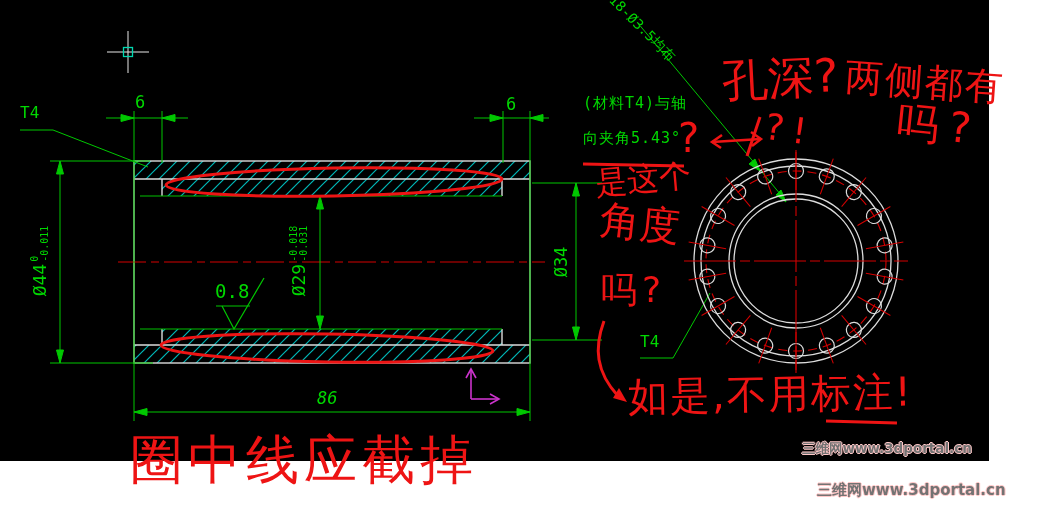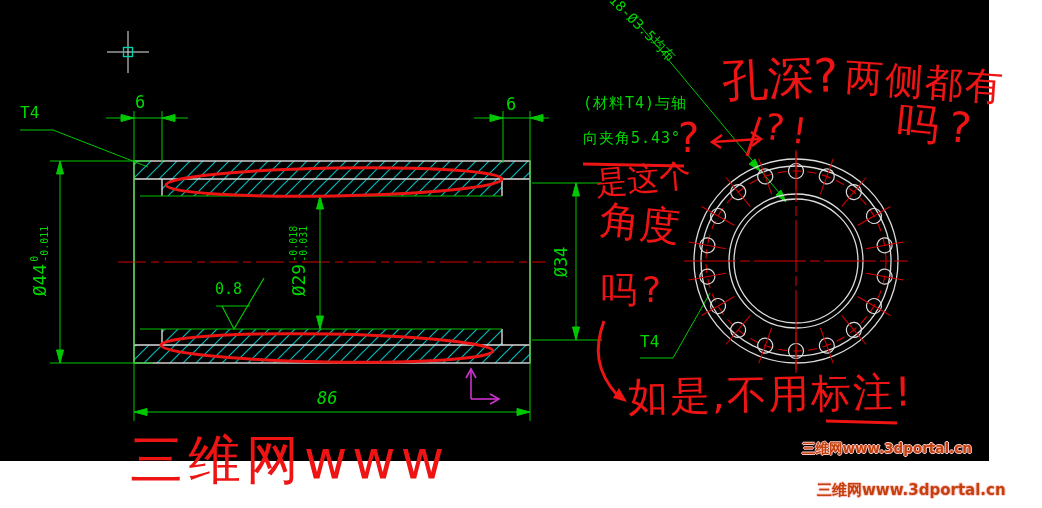--- a/index.html
+++ b/index.html
@@ -10,21 +10,21 @@
   
   .cadtxt{position:absolute;color:#00d800;font-family:"DejaVu Sans Mono",monospace;
           white-space:nowrap;line-height:1;}
   .rot90{transform:rotate(-90deg);transform-origin:center center;display:flex;
          align-items:center;justify-content:center;gap:2px;}
   .tolstack{display:flex;flex-direction:column;font-size:10px;line-height:1.05;}
   
   .hand{position:absolute;color:#ee1414;white-space:nowrap;line-height:1;
         font-family:"DejaVu Sans",sans-serif;}
   
-  .wm{position:absolute;color:#c2410c;font-weight:bold;white-space:nowrap;
+  .wm{position:absolute;color:#737373;font-weight:bold;white-space:nowrap;
       font-family:"DejaVu Sans",sans-serif;
       text-shadow:-1px 0 #ffc8c8,1px 0 #ffc8c8,0 -1px #ffc8c8,0 1px #ffc8c8;}
 </style>
 </head>
 <body>
 
 <div class="stage">
 
   <div class="cad-area"></div>
 
@@ -248,21 +248,21 @@
         <path d="M 604 321 C 594 348 596 372 618 396"></path>
         <polygon points="627,402 613,398 619,388" fill="#ee1414" stroke="none"></polygon>
       </g>
     </g>
   </svg>
 
   <div class="cadtxt" style="left:20px;top:105px;font-size:16px;">T4</div>
   <div class="cadtxt" style="left:135px;top:94px;font-size:17px;">6</div>
   <div class="cadtxt" style="left:506px;top:96px;font-size:17px;">6</div>
   <div class="cadtxt" style="left:317px;top:390px;font-size:17px;font-style:italic;">86</div>
-  <div class="cadtxt" style="left:215px;top:282px;font-size:15px;text-align:center;">0.8</div>
+  <div class="cadtxt" style="left:215px;top:282px;font-size:19px;text-align:center;">0.8</div>
 
   <div class="cadtxt rot90" style="left:-6px;top:249px;width:92px;height:24px;">
     <span style="font-size:18px;">Ø44</span>
     <span class="tolstack">
       <span>0</span>
       <span>-0.011</span>
     </span>
   </div>
   <div class="cadtxt rot90" style="left:249px;top:249px;width:100px;height:24px;">
     <span style="font-size:18px;">Ø29</span>
@@ -280,18 +280,18 @@
 
   <div class="hand" style="left:722px;top:55px;font-size:46px;transform:rotate(-3deg);">孔深?</div>
   <div class="hand" style="left:845px;top:63px;font-size:38px;letter-spacing:2px;transform:rotate(4deg);">两侧都有</div>
   <div class="hand" style="left:897px;top:105px;font-size:42px;letter-spacing:10px;transform:rotate(6deg);">吗?</div>
   <div class="hand" style="left:678px;top:118px;font-size:40px;">?</div>
   <div class="hand" style="left:765px;top:112px;font-size:36px;letter-spacing:8px;transform:rotate(8deg);">?!</div>
   <div class="hand" style="left:595px;top:163px;font-size:32px;transform:rotate(-5deg);">是这个</div>
   <div class="hand" style="left:600px;top:203px;font-size:40px;transform:rotate(6deg);">角度</div>
   <div class="hand" style="left:601px;top:272px;font-size:36px;letter-spacing:5px;">吗?</div>
   <div class="hand" style="left:628px;top:374px;font-size:40px;letter-spacing:2px;transform:rotate(-1deg);">如是,不用标注!</div>
-  <div class="hand" style="left:130px;top:433px;font-size:53px;letter-spacing:5px;">三维网www</div>
+  <div class="hand" style="left:130px;top:433px;font-size:53px;letter-spacing:5px;">圈中线应截掉</div>
 
   <div class="wm" style="left:802px;top:440px;font-size:13.5px;">三维网www.3dportal.cn</div>
   <div class="wm" style="left:817px;top:481px;font-size:15px;">三维网www.3dportal.cn</div>
 
 </div>
 
 </body></html>

